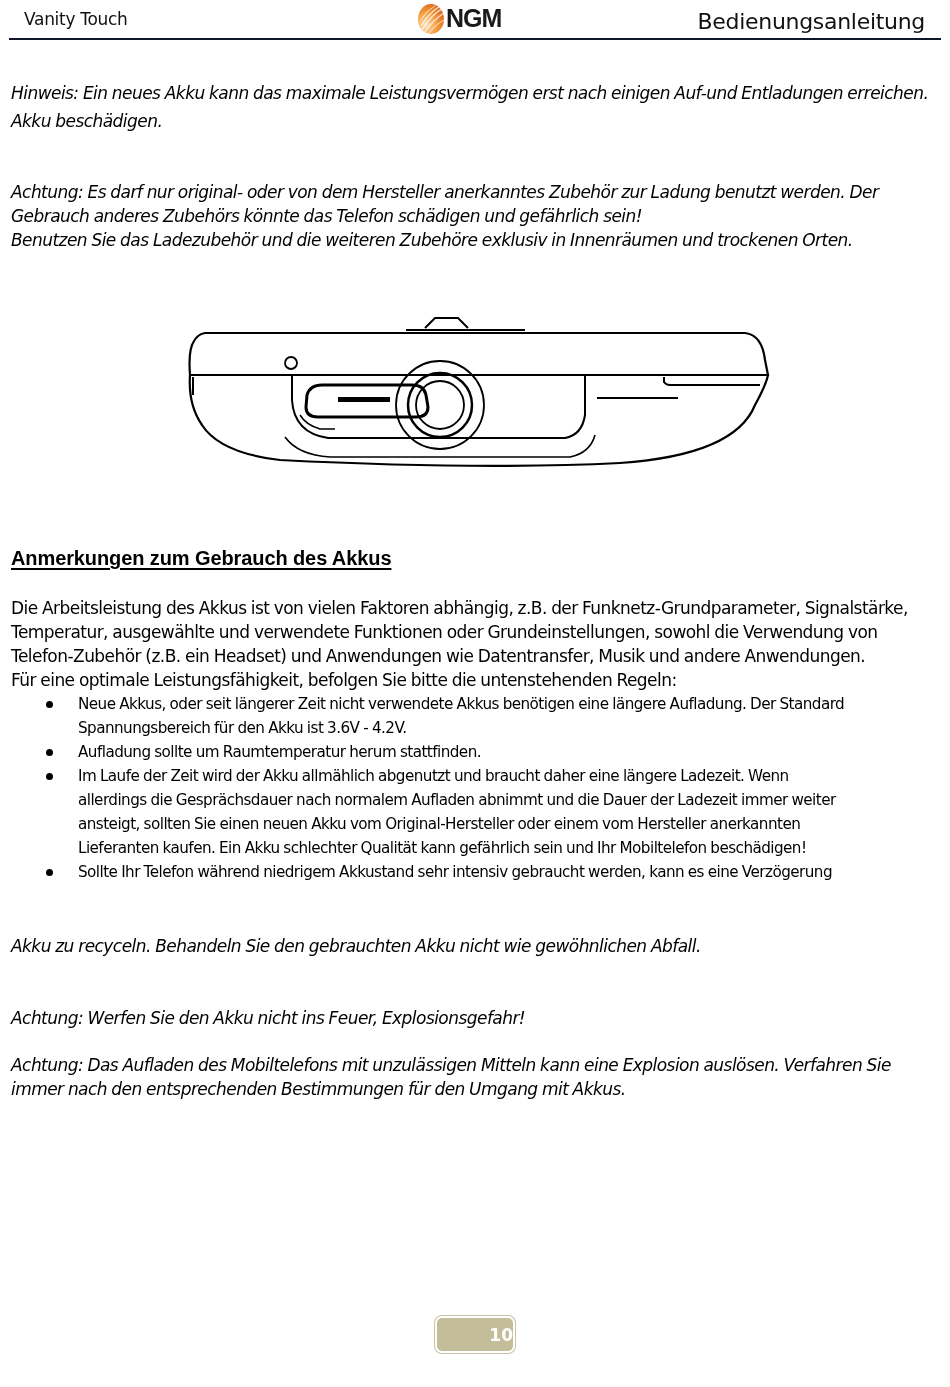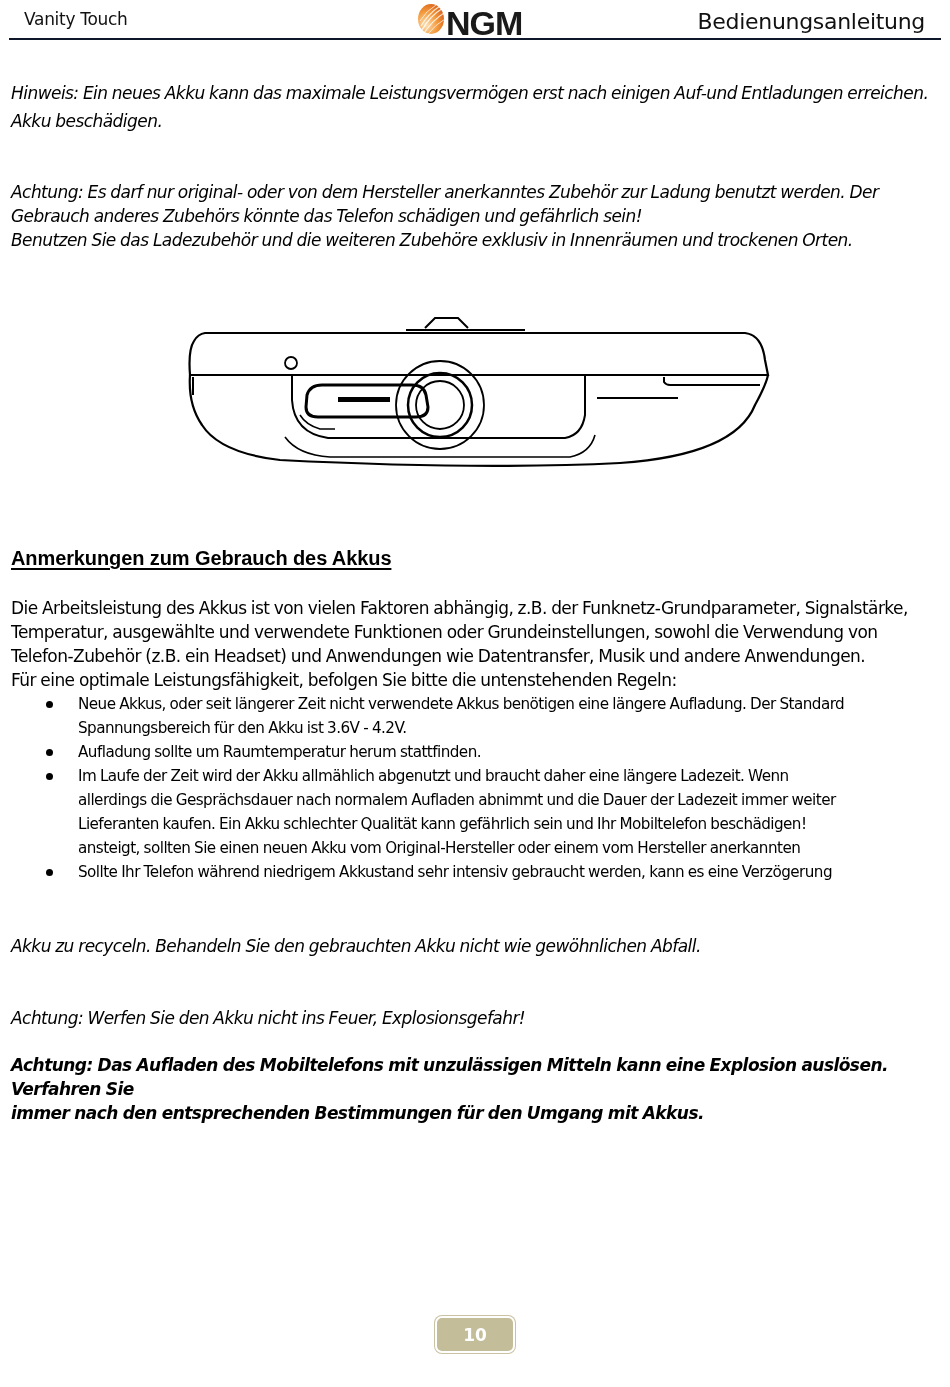--- a/index.html
+++ b/index.html
@@ -4,35 +4,35 @@
   <style>
     html, body { margin: 0; padding: 0; background: #ffffff; }
     body {
       width: 950px; height: 1387px; position: relative; overflow: hidden;
       font-family: "Liberation Sans", sans-serif; color: #000;
     }
     .header { position: absolute; left: 9px; right: 9px; top: 0; height: 38px; border-bottom: 2px solid #0f172a; }
     .header .left { position: absolute; left: 15px; top: 9px; font-size: 17px; font-family: "DejaVu Sans", sans-serif; letter-spacing: -0.3px; color: #111; }
     .header .right { position: absolute; right: 16px; top: 9px; font-size: 22px; font-family: "DejaVu Sans", sans-serif; letter-spacing: -0.3px; color: #111; }
     .logo { position: absolute; left: 407px; top: 2px; width: 115px; height: 32px; }
-    .logo .word { position: absolute; left: 30px; top: 2px; font-family: "Liberation Sans", sans-serif; font-weight: bold; font-size: 34px; letter-spacing: -1px; color: #1a1a1a; }
+    .logo .word { position: absolute; left: 30px; top: 2px; font-family: "Liberation Sans", sans-serif; font-weight: bold; font-size: 25px; letter-spacing: -1px; color: #1a1a1a; }
 
     .para { position: absolute; left: 11px; width: 930px; font-family: "DejaVu Sans", sans-serif; font-size: 17px; line-height: 24px; letter-spacing: -0.55px; word-spacing: -0.5px; }
     .ital { font-style: italic; }
-    .bold { font-weight: bold; }
+    .bold { font-weight: normal; }
 
     .phone { position: absolute; left: 180px; top: 305px; width: 600px; height: 175px; }
 
     .heading { position: absolute; left: 11px; top: 547px; font-family: "Liberation Sans", sans-serif; font-weight: bold; font-size: 20px; text-decoration: underline; text-underline-offset: 3px; letter-spacing: -0.1px; }
 
     .bullets { position: absolute; left: 11px; top: 692px; width: 930px; margin: 0; padding: 0; list-style: none; font-family: "DejaVu Sans", sans-serif; font-size: 15.2px; line-height: 24px; letter-spacing: -0.55px; word-spacing: -0.5px; }
     .bullets li { position: relative; padding-left: 67px; }
     .bullets li .dot { position: absolute; left: 35px; top: 9px; width: 7px; height: 7px; border-radius: 50%; background: #000; }
 
-    .pagebox { position: absolute; left: 437px; top: 1318px; width: 76px; height: 33px; border-radius: 5px; background: #c4bd99; box-shadow: 0 0 0 2px #fff, 0 0 0 3px #c9c2a3; display: flex; align-items: center; justify-content: center; }
+    .pagebox { position: absolute; left: 437px; top: 1318px; width: 76px; height: 33px; border-radius: 5px; background: #c4bd99; box-shadow: 0 0 0 2px #fff, 0 0 0 3px #c9c2a3; display: flex; align-items: center; justify-content: flex-end; }
     .pagebox span { color: #fff; font-weight: bold; font-size: 17px; font-family: "DejaVu Sans", sans-serif; }
   </style>
 </head>
 <body>
 
 <div class="header">
   <span class="left">Vanity Touch</span>
   <div class="logo">
     <svg width="34" height="34" viewBox="0 0 34 34" style="position:absolute;left:0;top:0">
       <defs>
@@ -110,22 +110,22 @@
     <div>Spannungsbereich für den Akku ist 3.6V - 4.2V.</div>
   </li>
   <li>
     <span class="dot"></span>
     <div>Aufladung sollte um Raumtemperatur herum stattfinden.</div>
   </li>
   <li>
     <span class="dot"></span>
     <div>Im Laufe der Zeit wird der Akku allmählich abgenutzt und braucht daher eine längere Ladezeit. Wenn</div>
     <div>allerdings die Gesprächsdauer nach normalem Aufladen abnimmt und die Dauer der Ladezeit immer weiter</div>
+    <div>ansteigt, sollten Sie einen neuen Akku vom Original-Hersteller oder einem vom Hersteller anerkannten</div>
     <div>Lieferanten kaufen. Ein Akku schlechter Qualität kann gefährlich sein und Ihr Mobiltelefon beschädigen!</div>
-    <div>ansteigt, sollten Sie einen neuen Akku vom Original-Hersteller oder einem vom Hersteller anerkannten</div>
   </li>
   <li>
     <span class="dot"></span>
     <div>Sollte Ihr Telefon während niedrigem Akkustand sehr intensiv gebraucht werden, kann es eine Verzögerung</div>
   </li>
 </ul>
 
 <div class="para ital" style="top:934px">
   <div>Akku zu recyceln. Behandeln Sie den gebrauchten Akku nicht wie gewöhnlichen Abfall.</div>
 </div>

